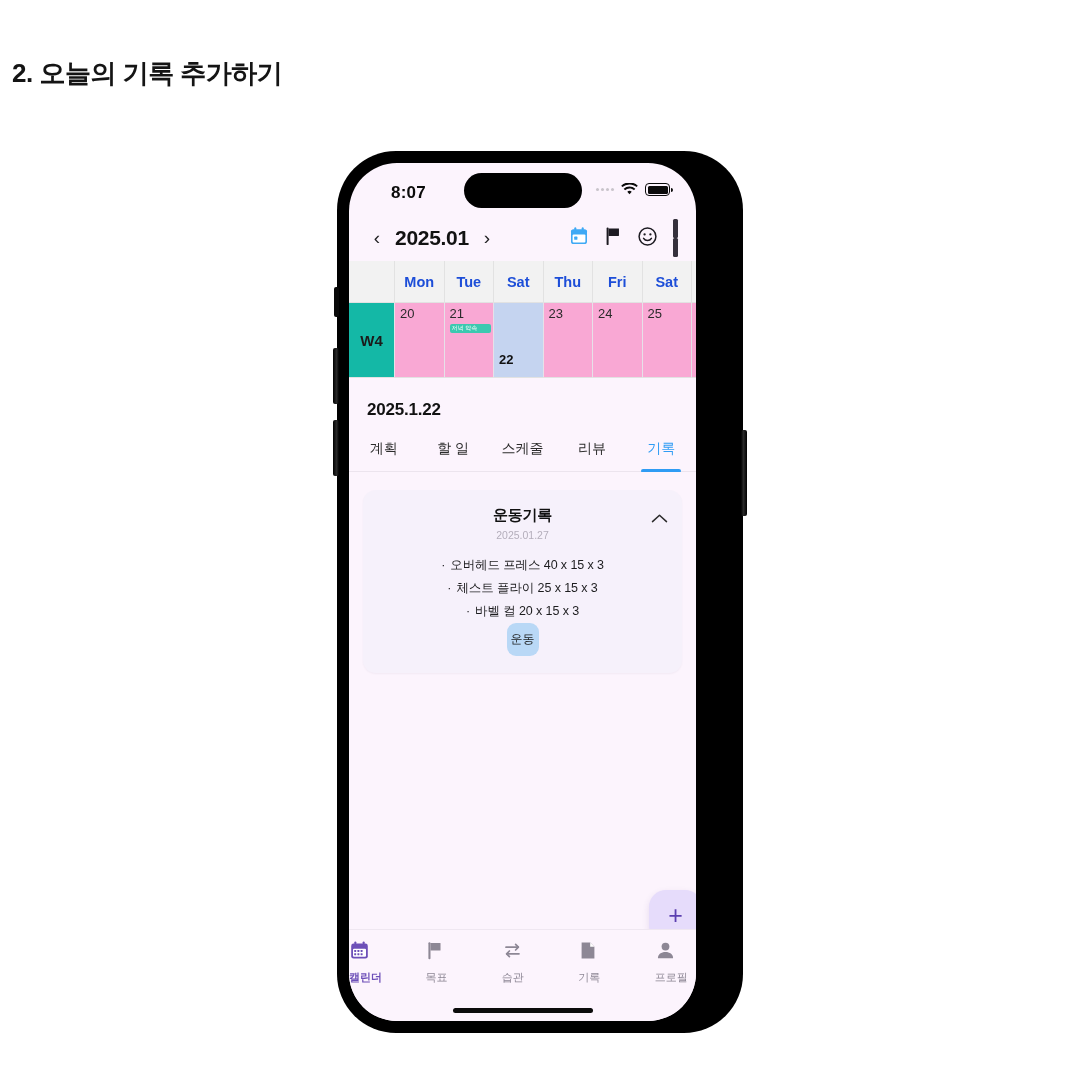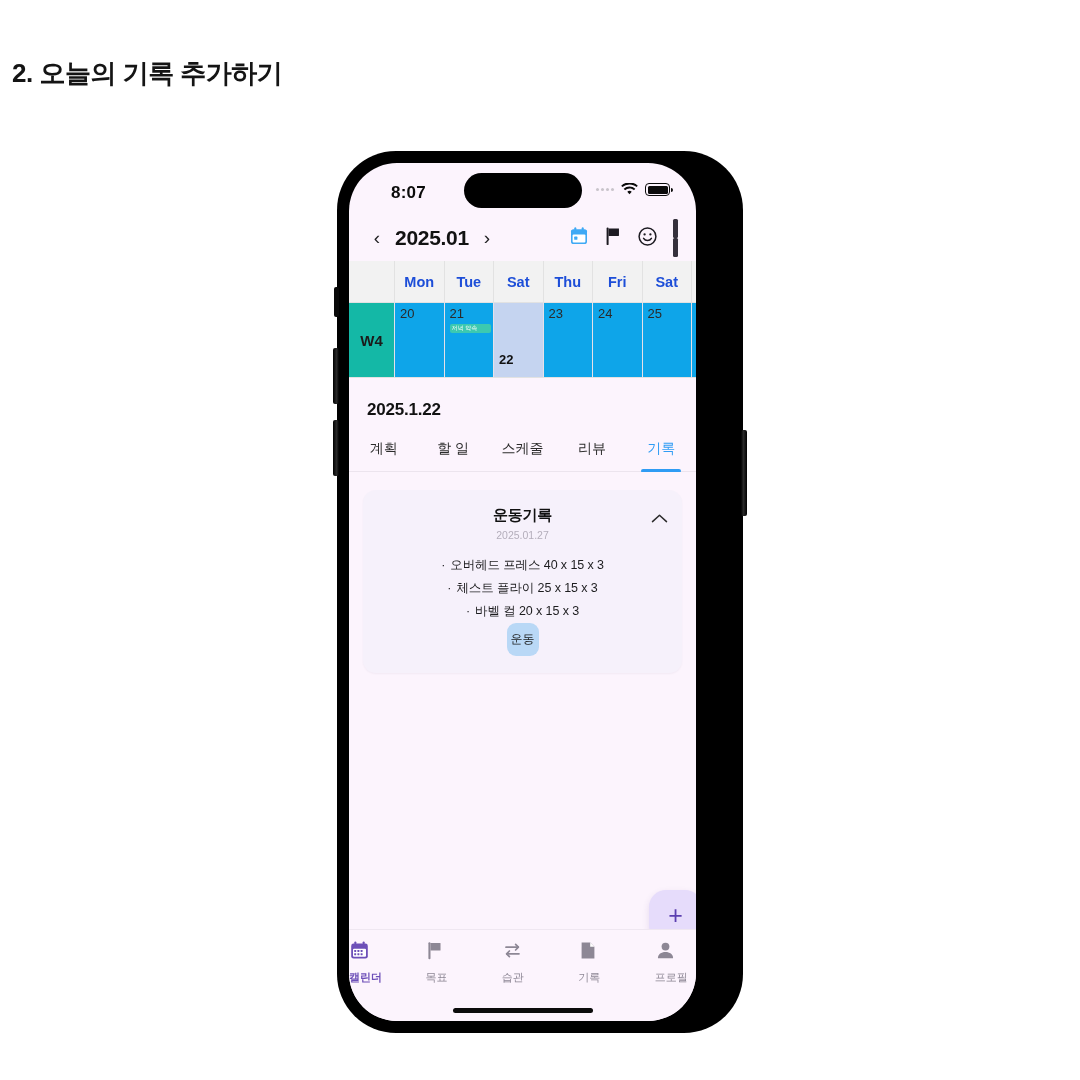--- a/index.html
+++ b/index.html
@@ -184,21 +184,21 @@
     font-size: 14.5px;
     font-weight: bold;
     color: #1d4ed8;
     border-right: 1px solid #e2e2e2;
     border-bottom: 1px solid #e2e2e2;
     box-sizing: border-box;
   }
   .cal-weekhead .cell.wk { background: #f2f2f2; }
   .cal-daysrow .cell {
     height: 75px;
-    background: #0ea5e9;
+    background: #f9a8d4;
     border-right: 1px solid #e6e1e8;
     border-bottom: 1px solid #e2e2e2;
     box-sizing: border-box;
     padding: 4px 0 0 5px;
     position: relative;
   }
   .cal-daysrow .cell.wk {
     background: #14b8a6;
     display: flex;
     align-items: center;

